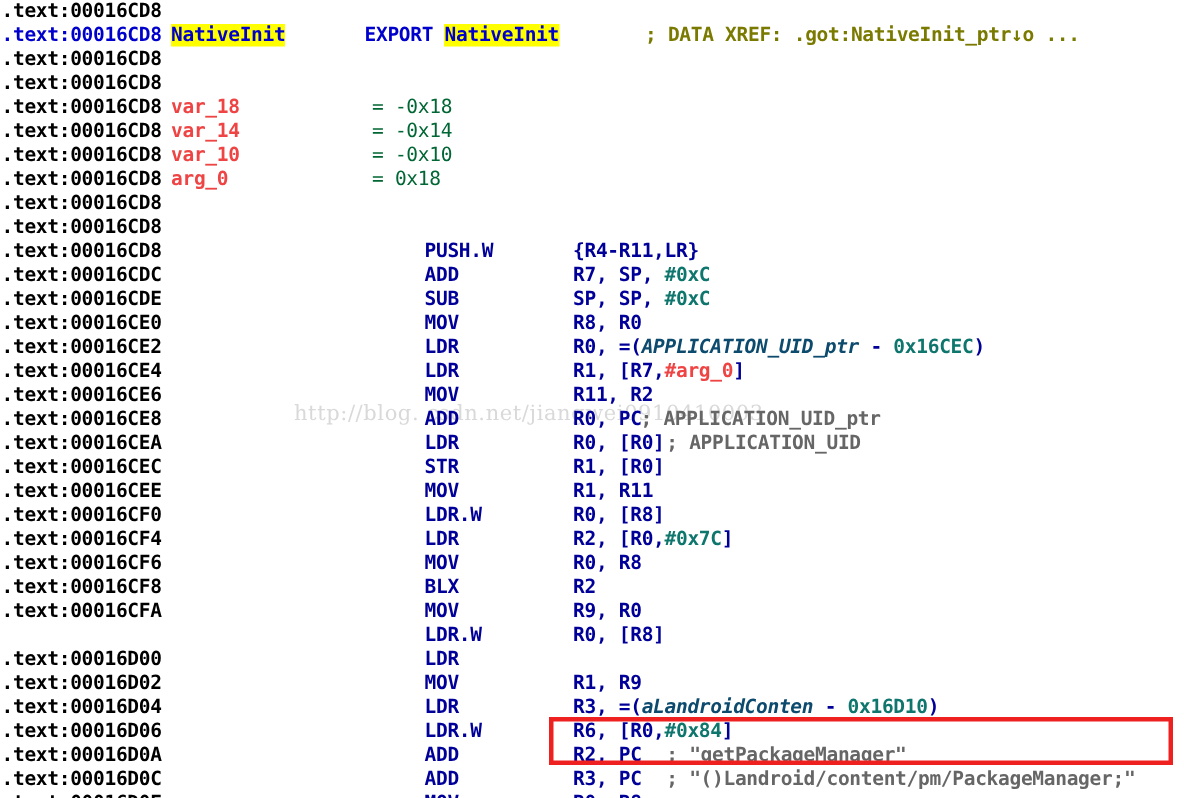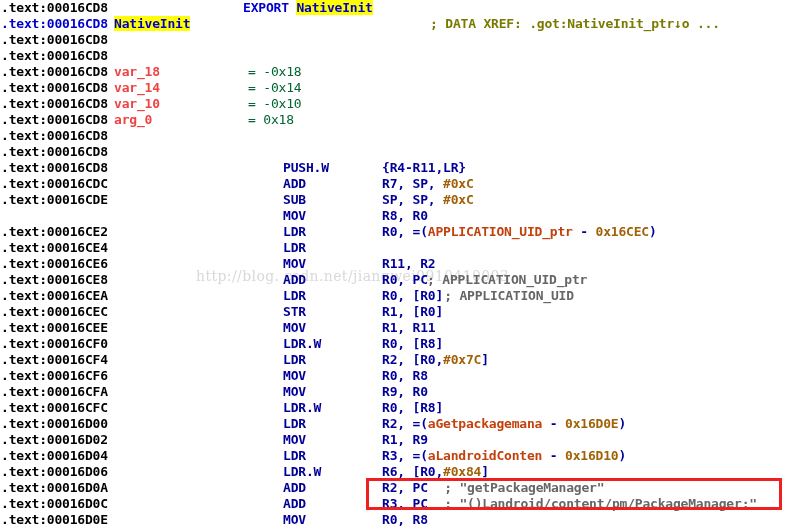--- a/index.html
+++ b/index.html
@@ -99,33 +99,33 @@
     position: absolute;
     left: 430px;
     top: 0;
     color: #7a7a00;
     font-weight: bold;
     letter-spacing: -0.2px;
   }
   .kw-export {
     position: absolute;
     left: 243px;
-    top: 0;
+    top: 16px;
     color: #0000cc;
     font-weight: bold;
     letter-spacing: -0.2px;
   }
 
   .hl {
     background: #ffff00;
     color: #0000cc;
   }
   .var { color: #ef4444; }
-  .num { color: #a16207; }
-  .sym { color: #c2410c; }
+  .num { color: #0f766e; }
+  .sym { color: #0c4a6e; font-style: italic; }
 
   
   .redbox {
     position: absolute;
     border: 3px solid #ee2020;
     left: 366px;
     top: 478px;
     width: 416px;
     height: 32px;
     z-index: 3;
@@ -191,31 +191,33 @@
         <span class="addr">.text:00016CDC</span>
         <span class="col-mnem">ADD</span>
         <span class="col-ops">R7, SP, <span class="num">#0xC</span></span>
       </div>
       <div class="row">
         <span class="addr">.text:00016CDE</span>
         <span class="col-mnem">SUB</span>
         <span class="col-ops">SP, SP, <span class="num">#0xC</span></span>
       </div>
       <div class="row">
+        <span class="addr">.text:00016CE0</span>
         <span class="col-mnem">MOV</span>
         <span class="col-ops">R8, R0</span>
       </div>
       <div class="row">
         <span class="addr">.text:00016CE2</span>
         <span class="col-mnem">LDR</span>
         <span class="col-ops">R0, =(<span class="sym">APPLICATION_UID_ptr</span> - <span class="num">0x16CEC</span>)</span>
       </div>
       <div class="row">
         <span class="addr">.text:00016CE4</span>
         <span class="col-mnem">LDR</span>
+        <span class="col-ops">R1, [R7,<span class="var">#arg_0</span>]</span>
       </div>
       <div class="row">
         <span class="addr">.text:00016CE6</span>
         <span class="col-mnem">MOV</span>
         <span class="col-ops">R11, R2</span>
       </div>
       <div class="row">
         <span class="addr">.text:00016CE8</span>
         <span class="col-mnem">ADD</span>
         <span class="col-ops">R0, PC</span>
@@ -246,33 +248,36 @@
         <span class="addr">.text:00016CF4</span>
         <span class="col-mnem">LDR</span>
         <span class="col-ops">R2, [R0,<span class="num">#0x7C</span>]</span>
       </div>
       <div class="row">
         <span class="addr">.text:00016CF6</span>
         <span class="col-mnem">MOV</span>
         <span class="col-ops">R0, R8</span>
       </div>
       <div class="row">
+        <span class="addr">.text:00016CF8</span>
+        <span class="col-mnem">BLX</span>
+        <span class="col-ops">R2</span>
+      </div>
+      <div class="row">
         <span class="addr">.text:00016CFA</span>
         <span class="col-mnem">MOV</span>
         <span class="col-ops">R9, R0</span>
       </div>
       <div class="row">
-        <span class="addr">.text:00016CFC</span>
         <span class="col-mnem">LDR.W</span>
         <span class="col-ops">R0, [R8]</span>
       </div>
       <div class="row">
         <span class="addr">.text:00016D00</span>
         <span class="col-mnem">LDR</span>
-        <span class="col-ops">R2, =(<span class="sym">aGetpackagemana</span> - <span class="num">0x16D0E</span>)</span>
       </div>
       <div class="row">
         <span class="addr">.text:00016D02</span>
         <span class="col-mnem">MOV</span>
         <span class="col-ops">R1, R9</span>
       </div>
       <div class="row">
         <span class="addr">.text:00016D04</span>
         <span class="col-mnem">LDR</span>
         <span class="col-ops">R3, =(<span class="sym">aLandroidConten</span> - <span class="num">0x16D10</span>)</span>

